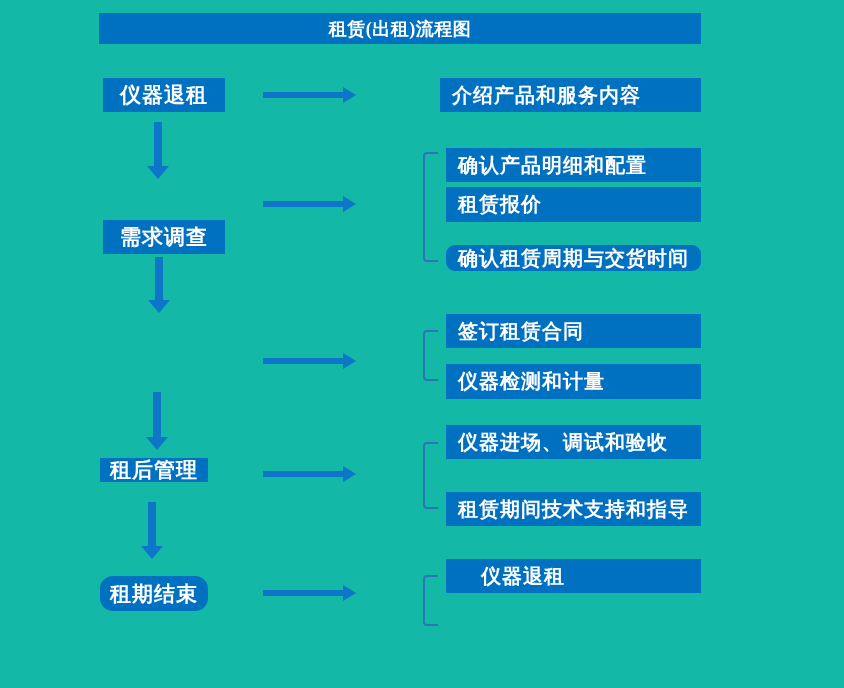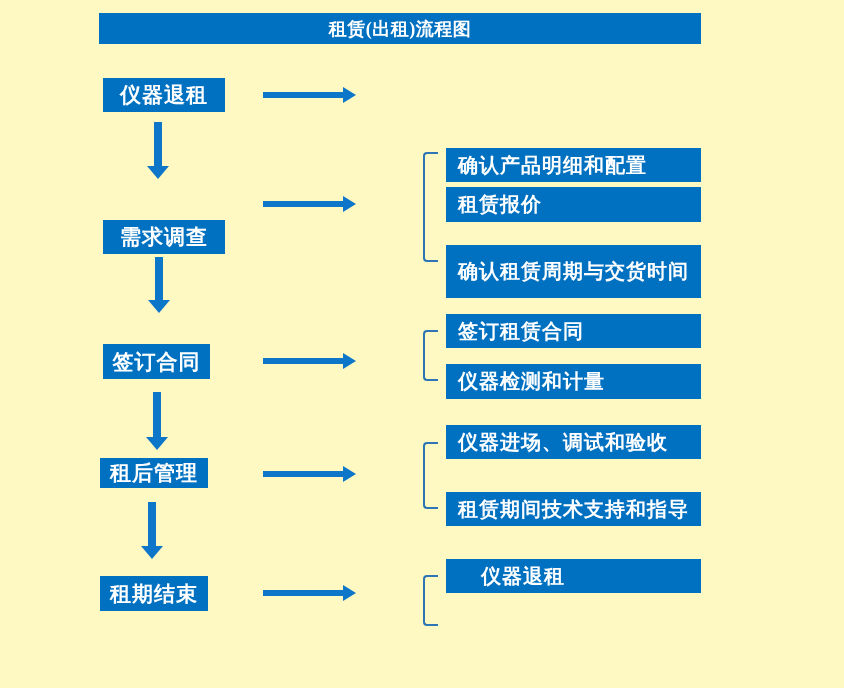--- a/index.html
+++ b/index.html
@@ -4,21 +4,21 @@
 <style>
   * { margin: 0; padding: 0; box-sizing: border-box; }
   html, body { background: #ffffff; }
   body {
     font-family: "Liberation Serif", "DejaVu Serif", serif;
   }
   .canvas {
     position: relative;
     width: 844px;
     height: 688px;
-    background: #fef9c3;
+    background: #14b8a6;
     overflow: hidden;
   }
   .title-bar {
     position: absolute;
     left: 99px; top: 13px; width: 602px; height: 31px;
     background: var(--primary, #0070c0);
     color: #ffffff;
     font-weight: bold;
     font-size: 18px;
     letter-spacing: 0.5px;
@@ -82,23 +82,22 @@
 <body>
 
 <div class="canvas">
 
   <div class="title-bar">
     <span>租赁(出租)流程图</span>
   </div>
 
   <div class="step-box" style="left:103px; top:78px;  width:122px; height:34px;">仪器退租</div>
   <div class="step-box" style="left:103px; top:187px; width:122px; height:34px;margin-top:33px;">需求调查</div>
-  <div class="step-box" style="left:103px; top:344px; width:107px; height:35px;">签订合同</div>
-  <div class="step-box" style="left:100px; top:458px; width:108px; height:30px;font-family:Liberation Serif, serif;">租后管理</div>
-  <div class="step-box" style="left:100px; top:576px; width:108px; height:35px;">租期结束</div>
+  <div class="step-box" style="left:100px; top:458px; width:108px; height:24px;font-family:Liberation Serif, serif;">租后管理</div>
+  <div class="step-box" style="left:100px; top:576px; width:108px; height:35px;border-radius:13px;">租期结束</div>
 
   <div class="v-arrow" style="left:147px; top:122px; height:57px;">
     <div class="shaft"></div>
     <div class="head"></div>
   </div>
   <div class="v-arrow" style="left:148px; top:257px; height:56px;">
     <div class="shaft"></div>
     <div class="head"></div>
   </div>
   <div class="v-arrow" style="left:146px; top:392px; height:58px;">
@@ -129,22 +128,23 @@
   <div class="h-arrow" style="top:585px;">
     <div class="shaft"></div>
     <div class="head"></div>
   </div>
 
   <div class="bracket" style="top:152px; height:110px;"></div>
   <div class="bracket" style="top:330px; height:51px;"></div>
   <div class="bracket" style="top:442px; height:67px;"></div>
   <div class="bracket" style="top:575px; height:51px;"></div>
 
+  <div class="detail-box first" style="top:78px;">介绍产品和服务内容</div>
   <div class="detail-box" style="top:148px;">确认产品明细和配置</div>
   <div class="detail-box" style="top:187px; height:35px;">租赁报价</div>
-  <div class="detail-box" style="top:245px; height:53px;">确认租赁周期与交货时间</div>
+  <div class="detail-box" style="top:245px; height:26px;border-radius:9px;">确认租赁周期与交货时间</div>
   <div class="detail-box" style="top:314px;">签订租赁合同</div>
   <div class="detail-box" style="top:364px; height:35px;">仪器检测和计量</div>
   <div class="detail-box" style="top:425px;">仪器进场、调试和验收</div>
   <div class="detail-box" style="top:492px;">租赁期间技术支持和指导</div>
   <div class="detail-box" style="top:559px;padding-left:35px;">仪器退租</div>
 
 </div>
 
 </body></html>

